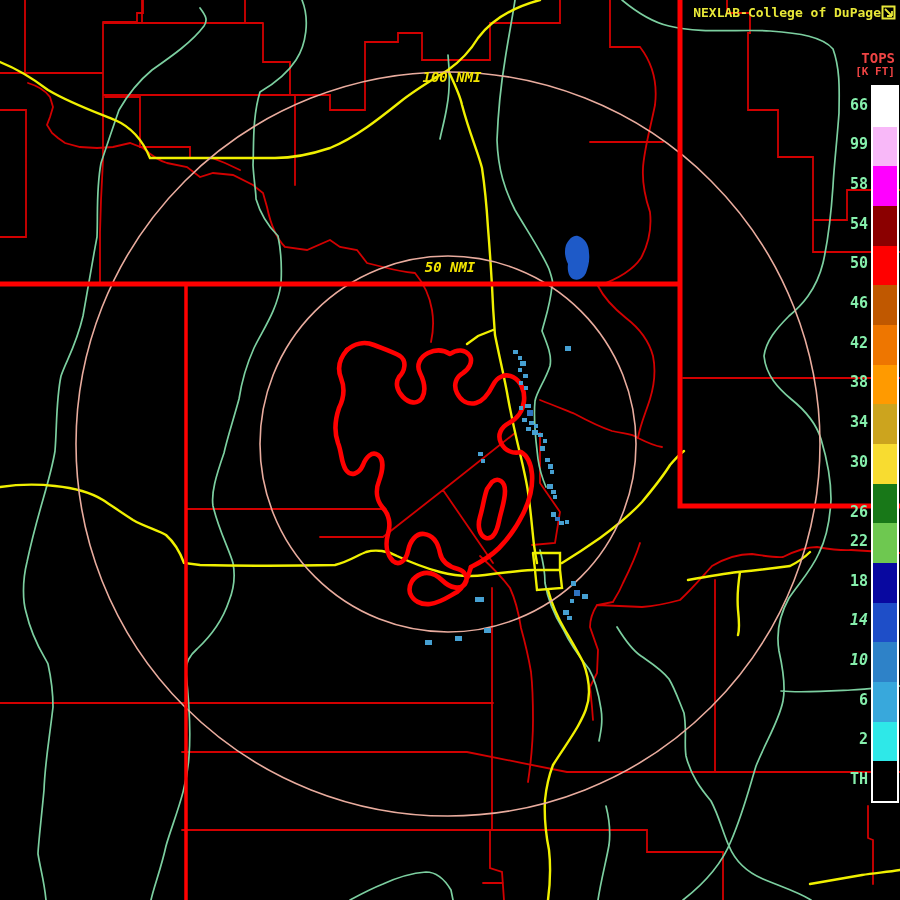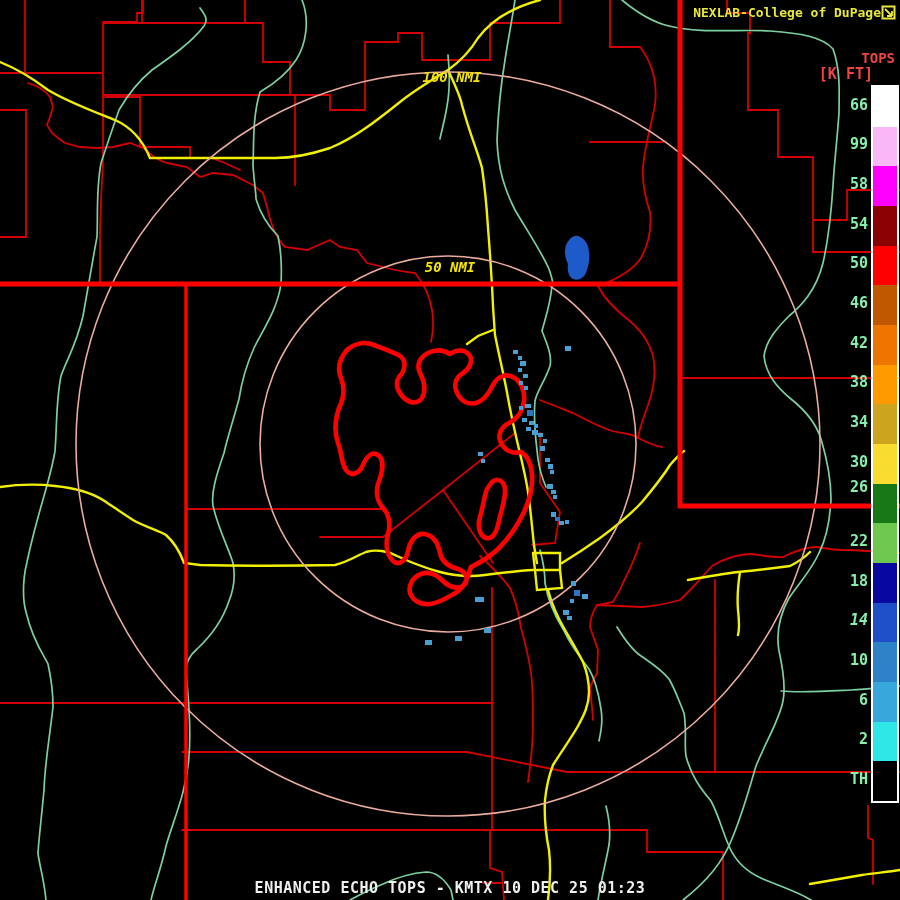--- a/index.html
+++ b/index.html
@@ -3,21 +3,21 @@
 <meta charset="utf-8">
 <style>
   html,body{margin:0;padding:0;width:900px;height:900px;background:#000;overflow:hidden;
     font-family:"DejaVu Sans Mono","Liberation Mono",monospace;}
   #stage{position:relative;width:900px;height:900px;background:#000;}
   #map{position:absolute;left:0;top:0;}
   .hdr{position:absolute;top:5px;right:4px;display:flex;align-items:center;
     color:#e8e838;font-size:13px;font-weight:bold;white-space:pre;}
   .scale-title{position:absolute;top:50px;right:5px;text-align:right;color:#ef4444;
     font-size:14px;font-weight:bold;line-height:1.15;}
-  .scale-title .units{margin-right:22px;font-size:15px;}
+  .scale-title .units{font-size:11px;}
   #colorbar{position:absolute;top:85px;right:1px;width:24px;height:714px;
     border:2px solid #ffffff;display:flex;flex-direction:column;background:#000;}
   #colorbar .band{flex:1 1 0;}
   #cbar-labels{position:absolute;top:85px;right:32px;width:44px;height:714px;}
   #cbar-labels .lbl{position:absolute;right:0;width:44px;text-align:right;color:#86efac;
     font-size:15px;font-weight:bold;display:flex;align-items:center;justify-content:flex-end;}
   #caption{position:absolute;top:879px;left:0;width:900px;text-align:center;
     color:#efefef;font-size:15px;font-weight:bold;letter-spacing:0.5px;white-space:pre;}
 </style>
 </head>
@@ -216,25 +216,24 @@
       <div class="lbl" style="top: 0px; height: 39.6667px;">66</div>
       <div class="lbl" style="top: 39.6667px; height: 39.6667px;">99</div>
       <div class="lbl" style="top: 79.3333px; height: 39.6667px;">58</div>
       <div class="lbl" style="top: 119px; height: 39.6667px;">54</div>
       <div class="lbl" style="top: 158.667px; height: 39.6667px;">50</div>
       <div class="lbl" style="top: 198.333px; height: 39.6667px;">46</div>
       <div class="lbl" style="top: 238px; height: 39.6667px;">42</div>
       <div class="lbl" style="top: 277.667px; height: 39.6667px;">38</div>
       <div class="lbl" style="top: 317.333px; height: 39.6667px;">34</div>
       <div class="lbl" style="top: 357px; height: 39.6667px;">30</div>
-      <div class="lbl" style="top: 382px; height: 39.6667px;">26</div>
+      <div class="lbl" style="top: 407px; height: 39.6667px;">26</div>
       <div class="lbl" style="top: 436.333px; height: 39.6667px;">22</div>
       <div class="lbl" style="top: 476px; height: 39.6667px;">18</div>
       <div class="lbl" style="top: 515.667px; height: 39.6667px; font-style: italic;">14</div>
-      <div class="lbl" style="top: 555.333px; height: 39.6667px;">10</div>
+      <div class="lbl" style="top: 555.333px; height: 39.6667px; font-style: italic;">10</div>
       <div class="lbl" style="top: 595px; height: 39.6667px;">6</div>
       <div class="lbl" style="top: 634.667px; height: 39.6667px;">2</div>
       <div class="lbl" style="top: 674.333px; height: 39.6667px;">TH</div>
     </div>
 
-  <div id="caption">ENHANCED ECHO TOPS - KMTX 10 DEC 25 01:23</div>
 
 </div>
 
 </body></html>

